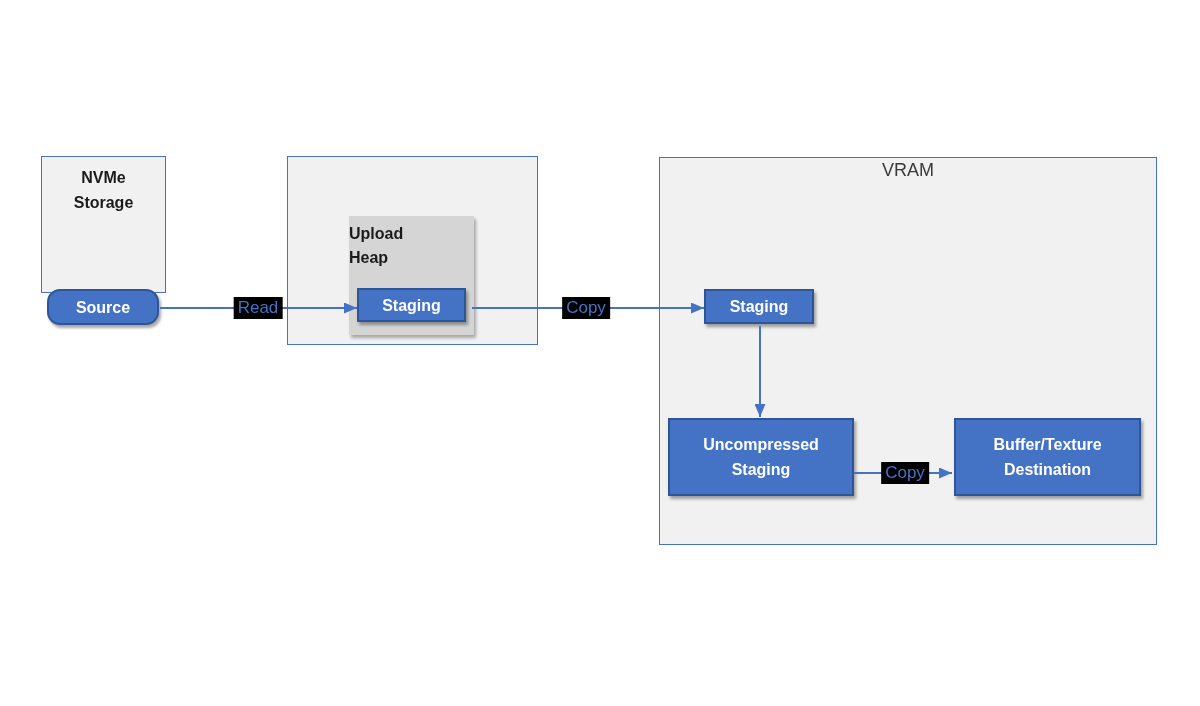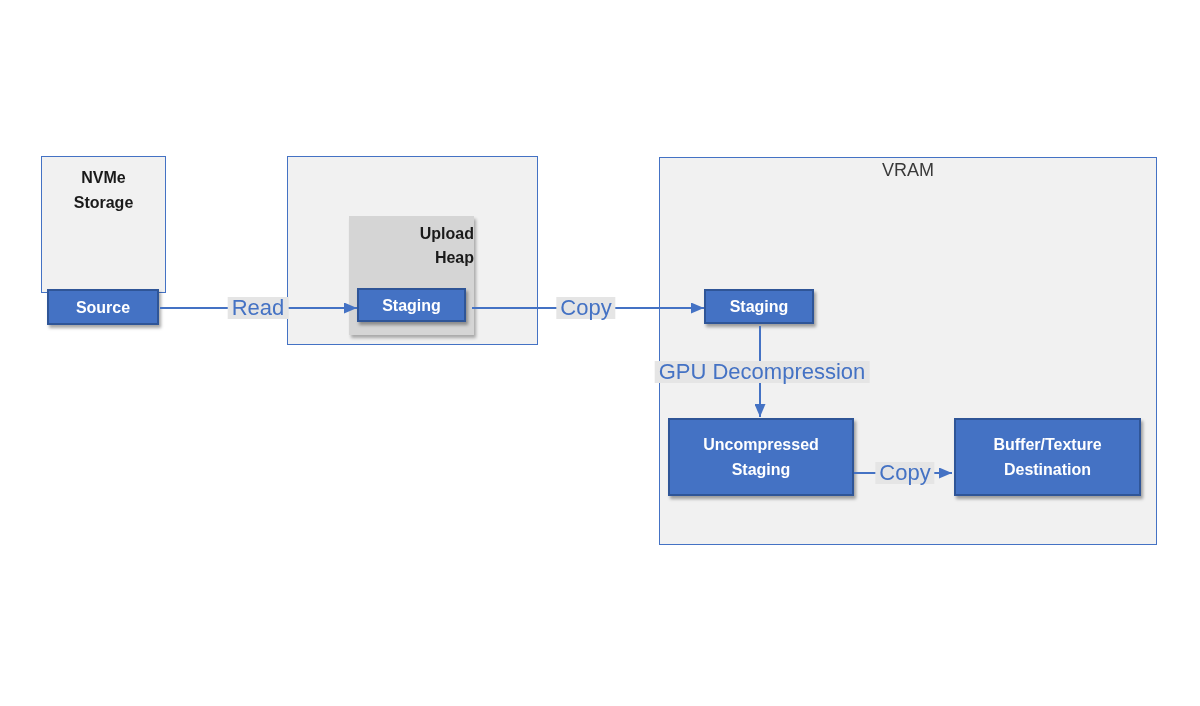--- a/index.html
+++ b/index.html
@@ -41,21 +41,21 @@
     font-size: 18px;
     line-height: 24px;
     color: var(--vram-title-color);
   }
   .heap {
     position: absolute;
     background: var(--heap-fill);
     box-shadow: 2px 3px 3px rgba(0,0,0,0.30);
   }
   .heap-title {
-    text-align: right;
+    text-align: left;
     font-weight: bold;
     font-size: 16px;
     line-height: 24px;
     color: var(--title-color);
     white-space: pre-line;
     padding-top: 6px;
   }
   .bluebox {
     position: absolute;
     background: var(--accent);
@@ -76,38 +76,38 @@
     left: 0; top: 0;
     width: 1200px; height: 706px;
     z-index: 2;
     pointer-events: none;
   }
   #arrow-layer line { stroke: var(--accent); stroke-width: 2; }
   #arrow-layer marker path { fill: var(--accent); }
   .flow-label {
     position: absolute;
     transform: translate(-50%, -50%);
-    background: #e5e5e5;
+    background: #000000;
     color: var(--accent);
-    font-size: 22px;
+    font-size: 17px;
     line-height: 22px;
     padding: 0 4px;
     white-space: nowrap;
     z-index: 3;
   }
 </style>
 </head>
 <body>
 
 <div id="canvas">
 
   <div class="container" style="left:41px; top:156px; width:125px; height:137px;">
     <div class="container-title" style="padding-top:8px;">NVMe
 Storage</div>
-    <div class="bluebox" style="left:5px; top:132px; width:112px; height:36px;">
+    <div class="bluebox" style="left:5px; top:132px; width:112px; height:36px;border-radius:13px;">
       <span>Source</span>
     </div>
   </div>
 
   <div class="container" style="left:287px; top:156px; width:251px; height:189px;">
     <div class="heap" style="left:61px; top:59px; width:125px; height:119px;">
       <div class="heap-title">Upload
 Heap</div>
       <div class="bluebox" style="left:8px; top:72px; width:109px; height:34px;">
         <span>Staging</span>
@@ -137,16 +137,15 @@
       </marker>
     </defs>
     <line x1="160" y1="308" x2="357" y2="308" marker-end="url(#ah)"></line>
     <line x1="472" y1="308" x2="704" y2="308" marker-end="url(#ah)"></line>
     <line x1="760" y1="326" x2="760" y2="417" marker-end="url(#ah)"></line>
     <line x1="854" y1="473" x2="952" y2="473" marker-end="url(#ah)"></line>
   </svg>
 
   <div class="flow-label" style="left:258px; top:308px;">Read</div>
   <div class="flow-label" style="left:586px; top:308px;">Copy</div>
-  <div class="flow-label" style="left:762px; top:372px;">GPU Decompression</div>
   <div class="flow-label" style="left:905px; top:473px;">Copy</div>
 
 </div>
 
 </body></html>

